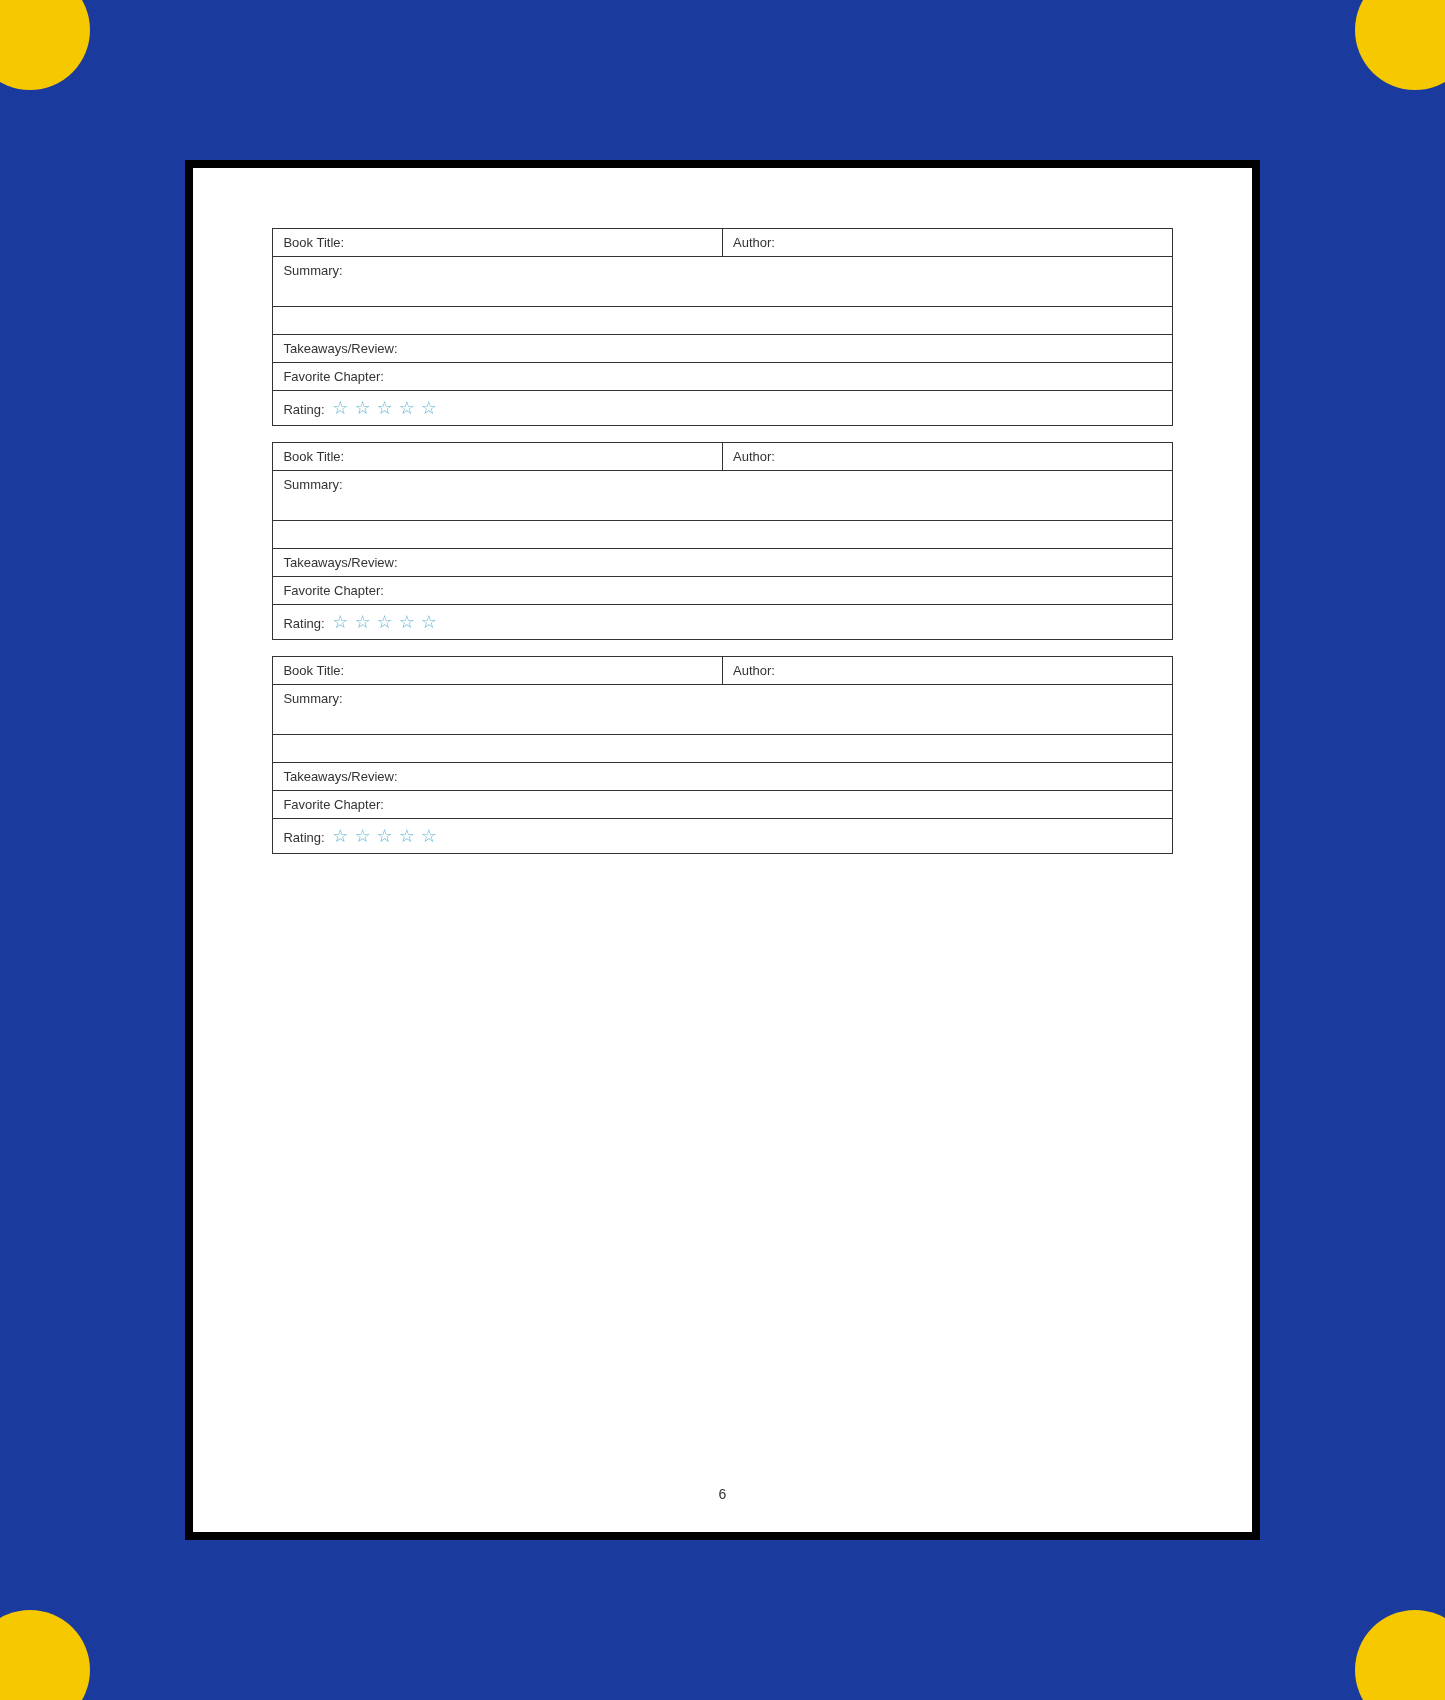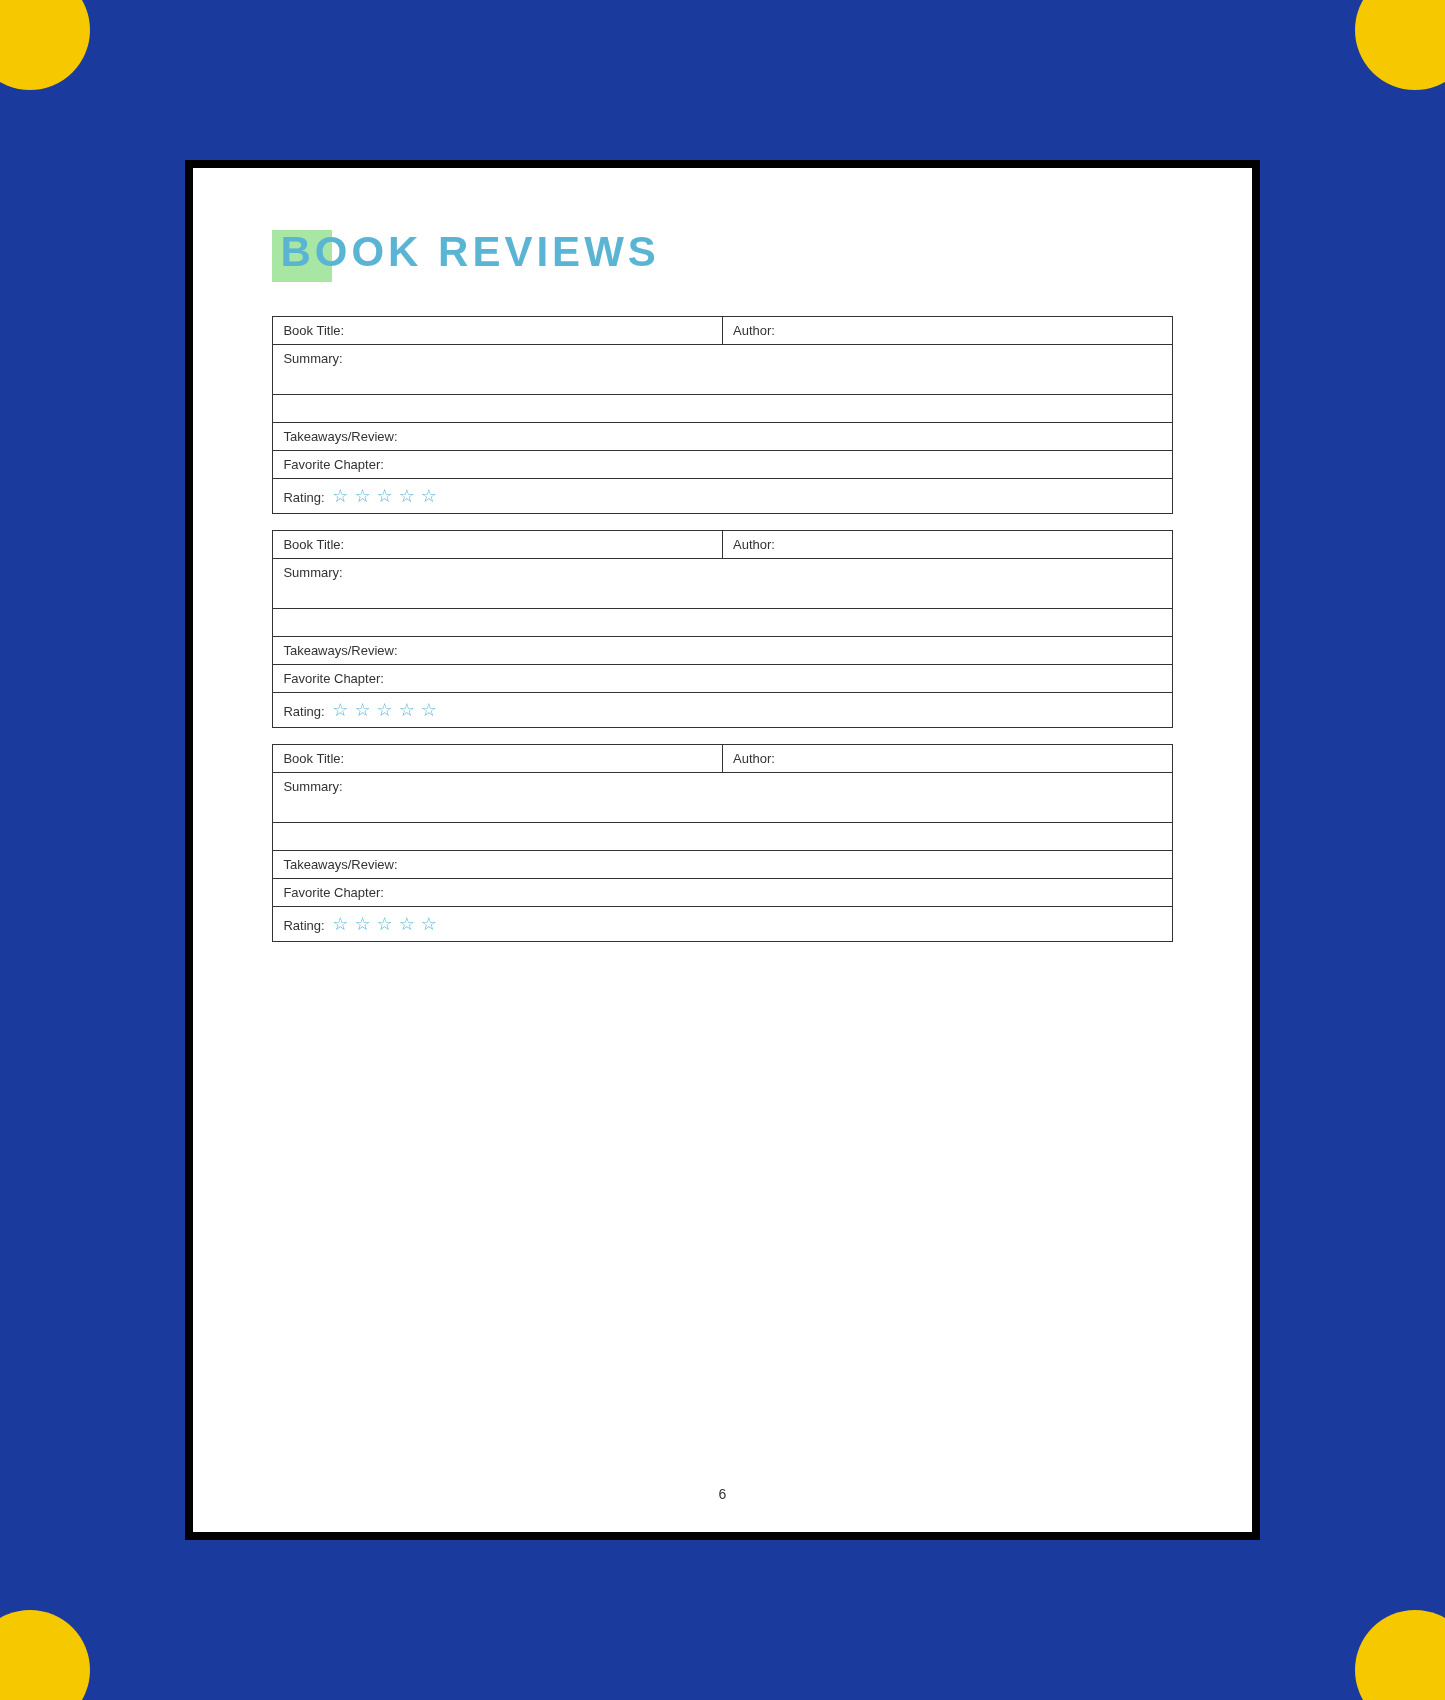--- a/index.html
+++ b/index.html
@@ -173,24 +173,20 @@
 
 <div class="corner corner-tl"></div>
 <div class="corner corner-tr"></div>
 <div class="corner corner-bl"></div>
 <div class="corner corner-br"></div>
 
 <div class="page-wrapper">
   <div class="page">
     <div class="page-content">
 
-      <div class="title-container">
-        <div class="title-highlight"></div>
-        <h1 class="page-title">BOOK REVIEWS</h1>
-      </div>
 
       <div class="reviews-container">
 
         <div class="review-block">
           <table class="review-table">
             <tbody>
                 <tr class="row-title">
               <td>Book Title:</td>
               <td>Author:</td>
             </tr>

